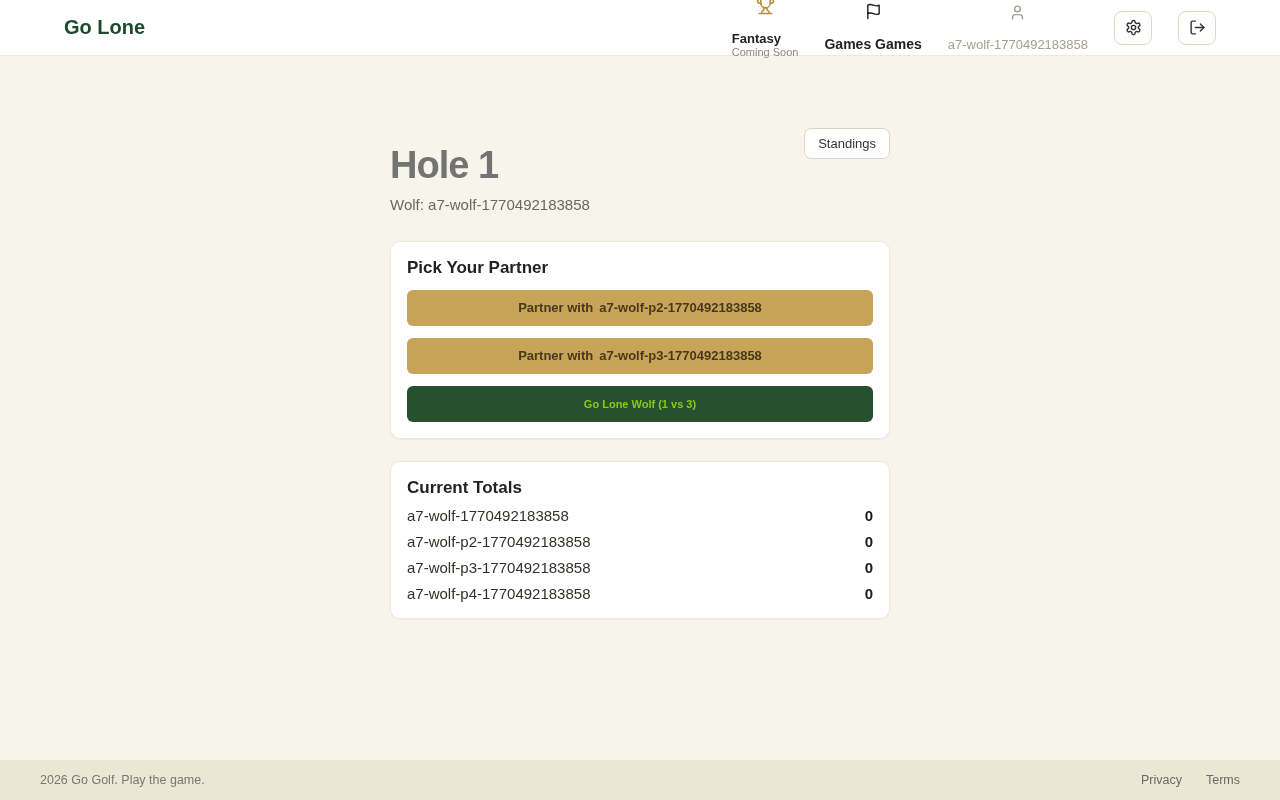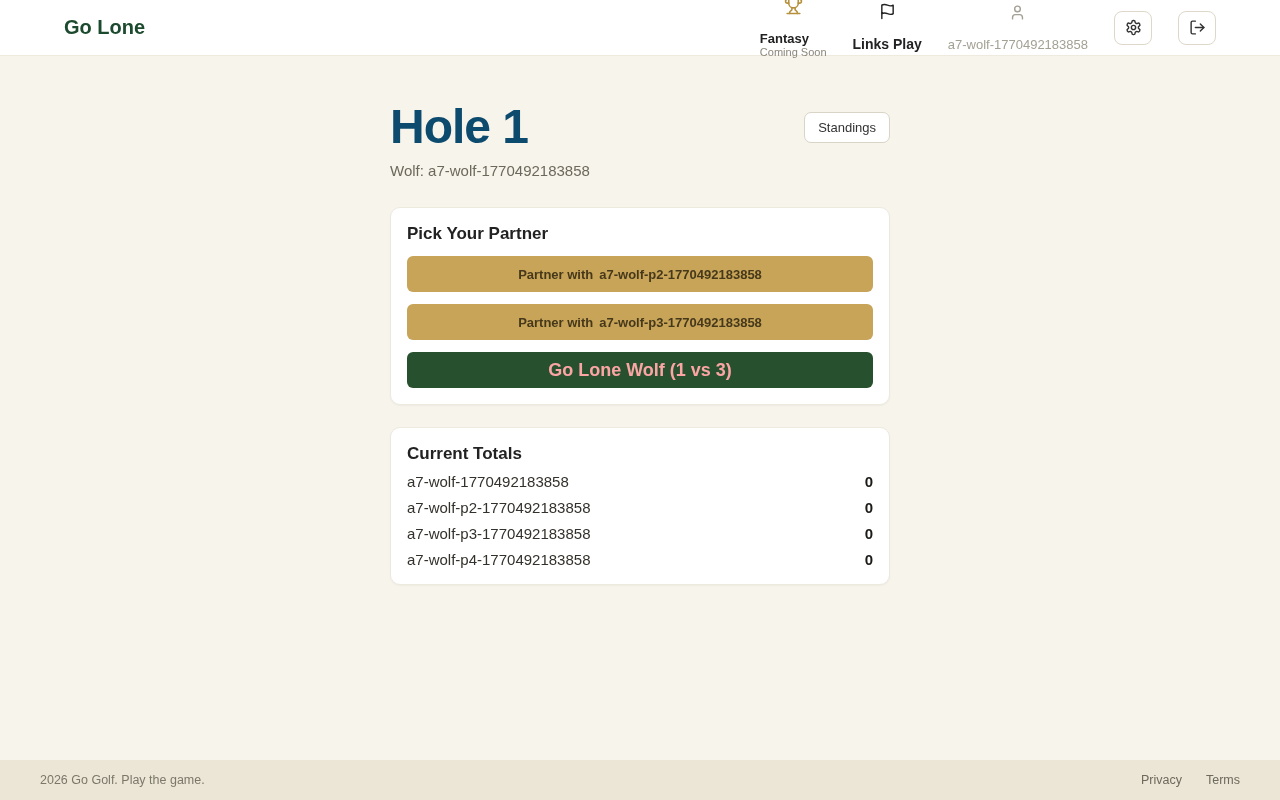--- a/index.html
+++ b/index.html
@@ -37,21 +37,21 @@
     background:#ffffff;
     display:flex; align-items:center; justify-content:center;
     cursor:pointer;
   }
   svg.icon { display:block; }
 
   
   .main { flex:1; }
   .container { width:500px; margin:0 auto; padding-top:46px; }
   .title-row { display:flex; align-items:center; justify-content:space-between; }
-  .page-title { font-size:48px; font-weight:bold; color:#0c4a6e; letter-spacing:-1px; line-height:1.05; }
+  .page-title { font-size:38px; font-weight:bold; color:#737373; letter-spacing:-1px; line-height:1.05;margin-top:44px; }
   .subtitle { margin-top:10px; font-size:15px; color:#6d685c; }
   .standings-btn {
     background:#ffffff;
     border:1px solid #d9d4c6;
     border-radius:7px;
     padding:7px 13px;
     font-size:13px;
     color:#333333;
     font-family:inherit;
     cursor:pointer;
@@ -78,22 +78,22 @@
     font-family:inherit;
     cursor:pointer;
   }
   .partner-btn .sep { display:inline-block; width:6px; }
   .wolf-btn {
     display:block;
     width:100%; height:36px;
     margin-top:12px;
     border:none; border-radius:6px;
     background:#27512e;
-    color:#fca5a5;
-    font-size:18px; font-weight:bold;
+    color:#84cc16;
+    font-size:11px; font-weight:bold;
     font-family:inherit;
     cursor:pointer;
   }
 
   .totals-card { margin-top:22px; }
   .totals-row {
     display:flex; justify-content:space-between; align-items:center;
     margin-top:9px;
     font-size:15px; color:#33312b;
   }
@@ -136,21 +136,21 @@
       </span>
     </div>
 
     <div class="nav-item">
       <span>
         <svg class="icon" width="17" height="17" viewBox="0 0 24 24" fill="none" stroke="#222222" stroke-width="2" stroke-linecap="round" stroke-linejoin="round">
           <path d="M4 15s1-1 4-1 5 2 8 2 4-1 4-1V3s-1 1-4 1-5-2-8-2-4 1-4 1z"></path>
           <line x1="4" y1="22" x2="4" y2="15"></line>
         </svg>
       </span>
-      <span class="links-label">Links Play</span>
+      <span class="links-label">Games Games</span>
     </div>
 
     <div class="nav-item">
       <span>
         <svg class="icon" width="17" height="17" viewBox="0 0 24 24" fill="none" stroke="#a3a094" stroke-width="2" stroke-linecap="round" stroke-linejoin="round">
           <path d="M19 21v-2a4 4 0 0 0-4-4H9a4 4 0 0 0-4 4v2"></path>
           <circle cx="12" cy="7" r="4"></circle>
         </svg>
       </span>
       <span class="user-label">a7-wolf-1770492183858</span>

